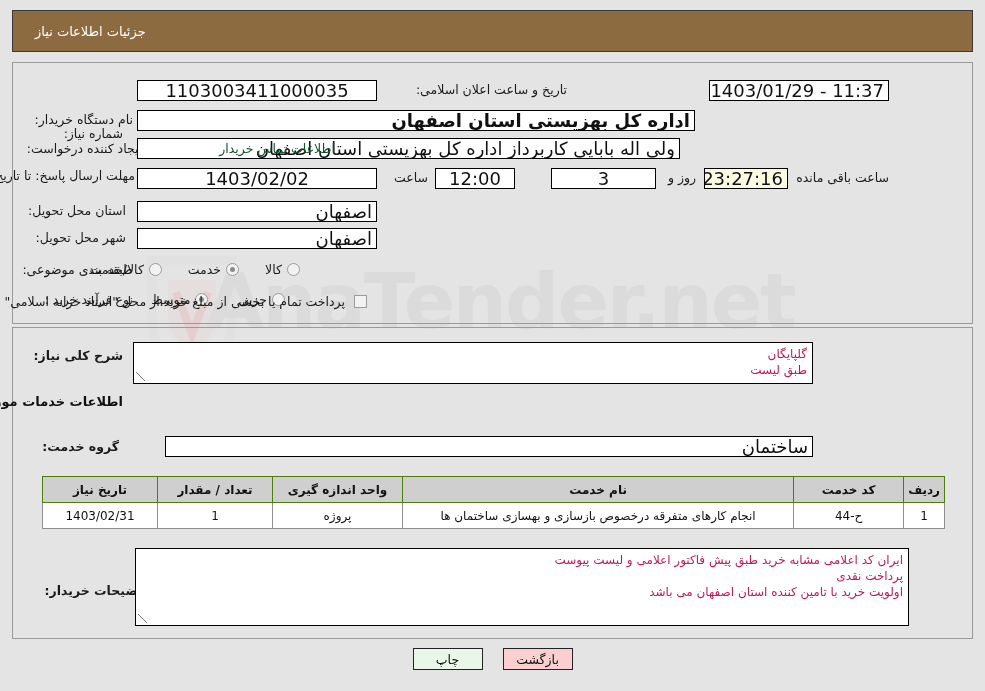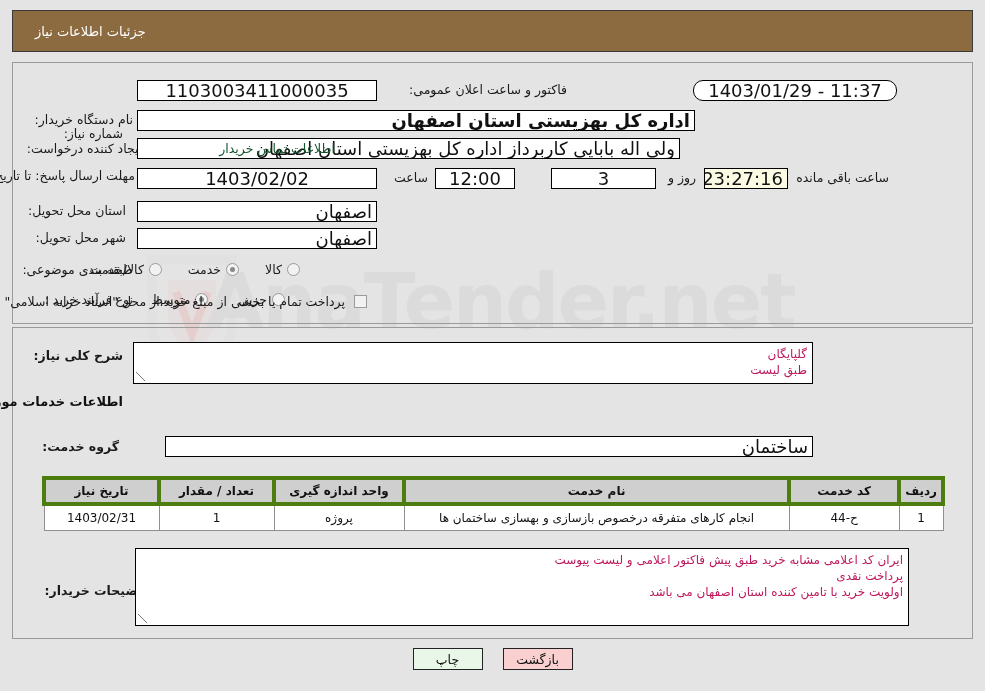--- a/index.html
+++ b/index.html
@@ -164,21 +164,21 @@
     width: 903px;
     z-index: 3;
   }
   table.grid {
     border-collapse: collapse;
     width: 100%;
     font-size: 12px;
   }
   table.grid th {
     background: #cfcfcf;
-    border: 4px solid #4d7c0f;
+    border: 1px solid #4d7c0f;
     color: #111;
     font-weight: bold;
     height: 26px;
     padding: 2px 4px;
     white-space: nowrap;
   }
   table.grid td {
     background: #ffffff;
     border: 1px solid #8f8f8f;
     color: #111;
@@ -232,24 +232,24 @@
   </div>
 
   <div class="panel panel-top"></div>
 
   <div class="frow" style="right:862px; top:82px;margin-top:44px;">
     <span class="lbl">شماره نیاز:</span>
   </div>
   <div class="fld" style="position:absolute; right:608px; top:80px; width:240px; z-index:3;">1103003411000035</div>
 
   <div class="frow" style="right:418px; top:82px;">
-    <span class="lbl">فاکتور و ساعت اعلان عمومی:</span>
-  </div>
-
-  <div class="fld" style="position:absolute; left:693px; top:80px; width:204px; z-index:3;border-radius:10px;">11:37 - 1403/01/29</div>
+    <span class="lbl">تاریخ و ساعت اعلان اسلامی:</span>
+  </div>
+
+  <div class="fld" style="position:absolute; left:709px; top:80px; width:180px; z-index:3;">11:37 - 1403/01/29</div>
 
   <div class="frow" style="right:852px; top:112px;">
     <span class="lbl">نام دستگاه خریدار:</span>
   </div>
   <div class="fld fld-right" style="position:absolute; right:290px; top:110px; width:558px; z-index:3;font-weight:bold;">اداره کل بهزیستی استان اصفهان</div>
 
   <div class="frow" style="right:843px; top:141px;">
     <span class="lbl">ایجاد کننده درخواست:</span>
   </div>
   <div class="fld fld-right" style="position:absolute; right:305px; top:138px; width:543px; z-index:3;">ولی اله بابایی کاربرداز اداره کل بهزیستی استان اصفهان</div>

